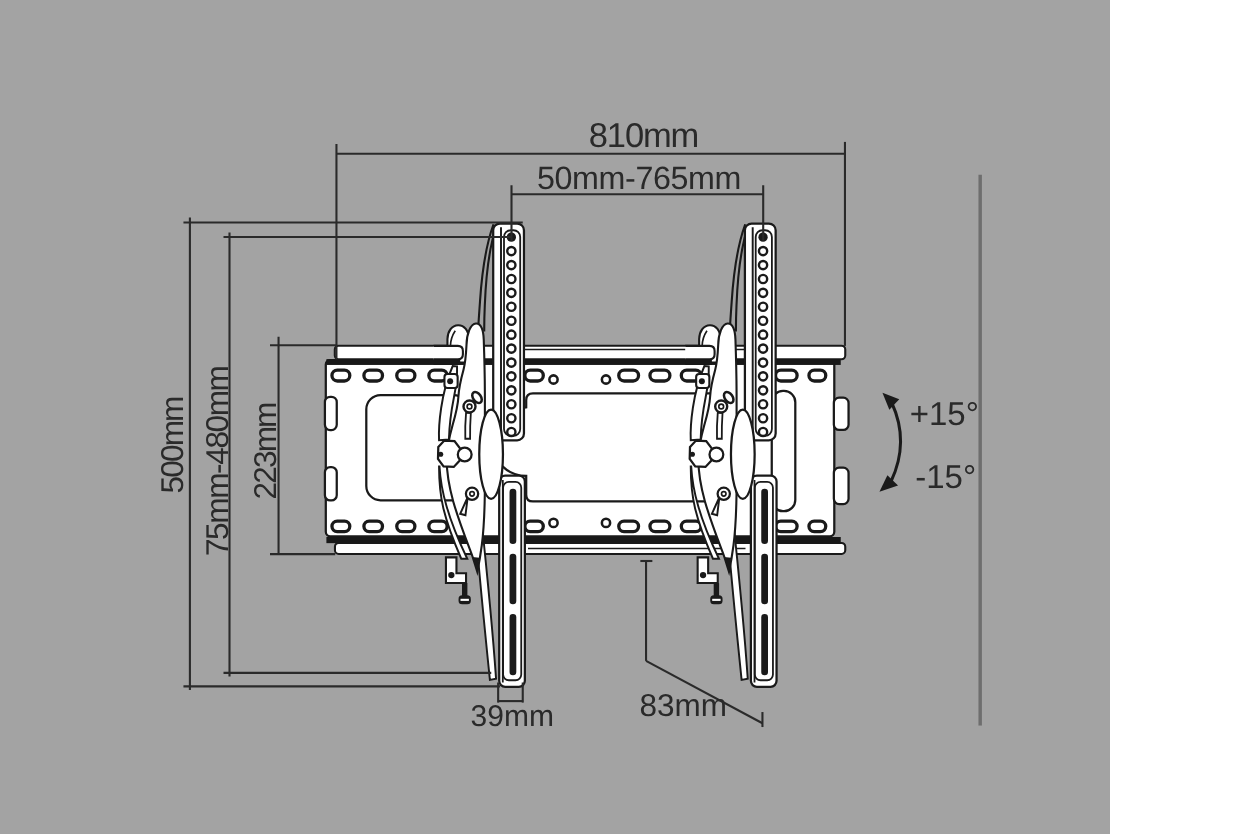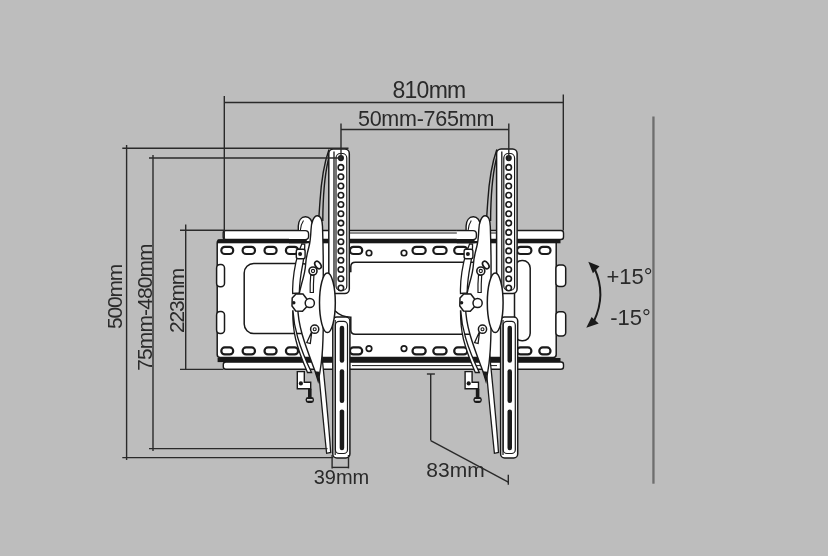--- a/index.html
+++ b/index.html
@@ -1,16 +1,16 @@
 <!DOCTYPE html>
 <html><head>
 <meta charset="utf-8">
 <style>
   html,body{margin:0;padding:0;background:#ffffff;}
-  #stage{position:relative;width:828px;height:556px;background:#c4b5fd;overflow:hidden;filter:grayscale(1) blur(0.35px);}
+  #stage{position:relative;width:740px;height:556px;background:#a3a3a3;overflow:hidden;filter:grayscale(1) blur(0.35px);}
   svg{position:absolute;left:0;top:0;}
   text{font-family:"Liberation Sans",sans-serif;fill:#2a2a2a;}
 </style>
 </head>
 <body>
 <div id="stage">
 <svg width="828" height="556" viewBox="0 0 828 556">
 <defs>
   <g id="asm">
 

